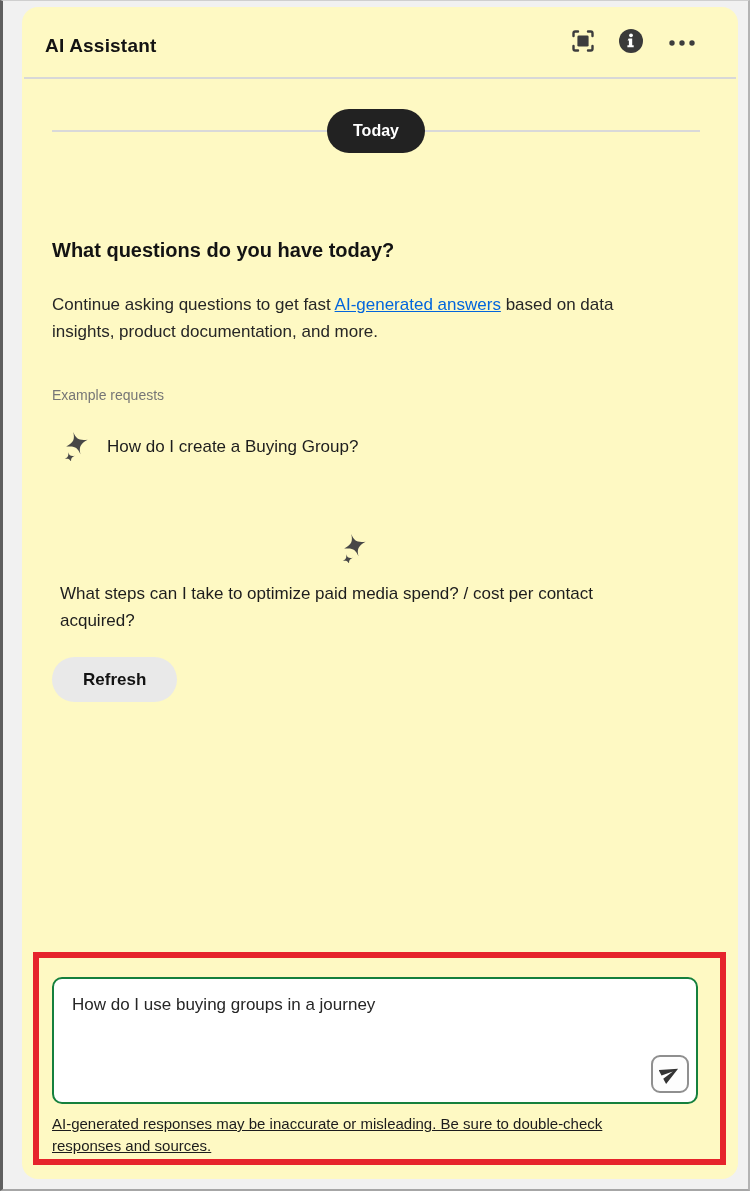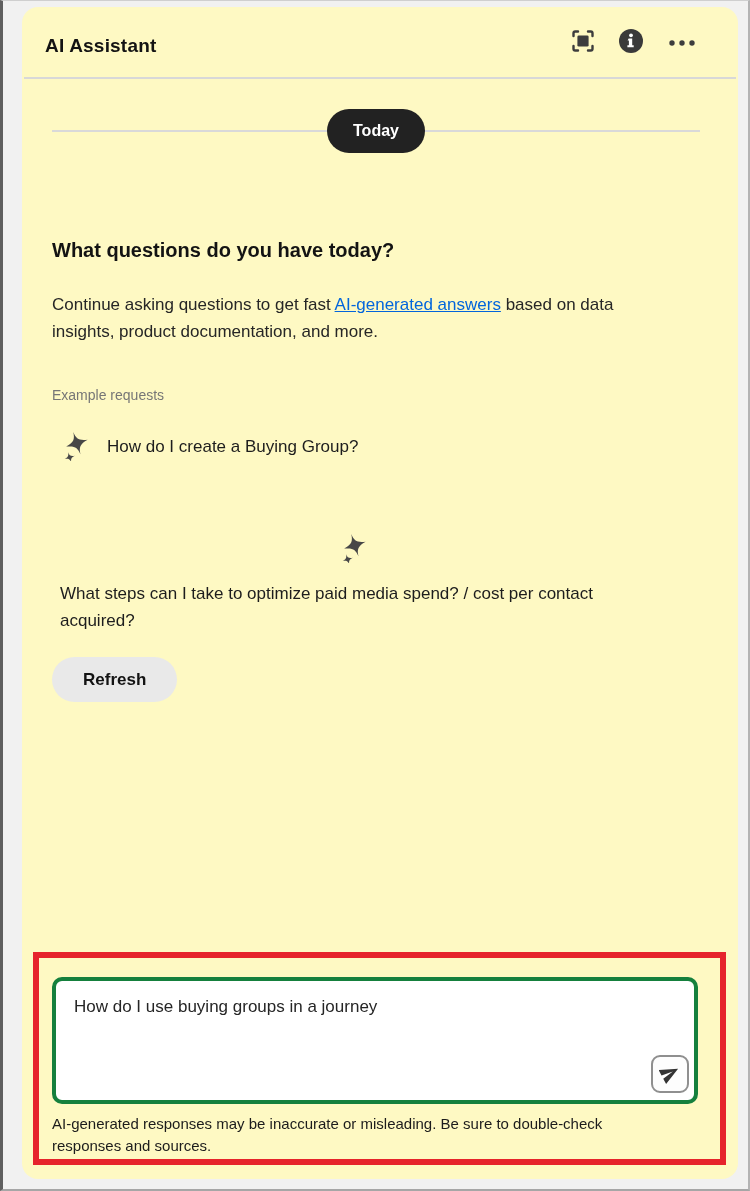--- a/index.html
+++ b/index.html
@@ -35,27 +35,27 @@
   .example-item .ex-text { font-size:17px; line-height:27px; color:#1d1d1d; width:585px; }
   .item-1 { top:424px; }
   .item-2 { top:480px; }
   .item-3 { top:526px;flex-direction:column; }
   .refresh-btn { position:absolute; left:30px; top:650px; height:45px; padding:7px 31px; border:none; border-radius:23px;
     background:#e9e9e9; color:#131313; font-size:17px; font-weight:700; font-family:"Liberation Sans", sans-serif; cursor:pointer; }
   
   .annotation-rect { position:absolute; left:11px; top:945px; width:693px; height:213px; border:6px solid #e6242b; pointer-events:none; }
   .composer-input {
     position:absolute; left:30px; top:970px; width:646px; height:127px; resize:none;
-    border:4px solid #15803d; border-radius:10px; padding:16px 18px;
+    border:2px solid #15803d; border-radius:10px; padding:16px 18px;
     font-size:17px; color:#262626; font-family:"Liberation Sans", sans-serif; outline:none; background:#fff;
   }
   .send-btn { position:absolute; left:629px; top:1048px; width:38px; height:38px;
     border:2px solid #8f8f8f; border-radius:9px; background:#fdfdfd; cursor:pointer;
     display:flex; align-items:center; justify-content:center; }
-  .disclaimer { position:absolute; left:30px; top:1106px; width:592px; font-size:15px; line-height:22px; color:#1c1c1c; }
+  .disclaimer { position:absolute; left:30px; top:1106px; width:592px; font-size:15px; line-height:22px; color:#1c1c1c;text-decoration:underline; }
 </style>
 </head>
 <body>
 
 <div class="screen">
   <div class="panel">
 
     <div class="header">
       <div class="app-title">AI Assistant</div>
       <div class="header-icons">

